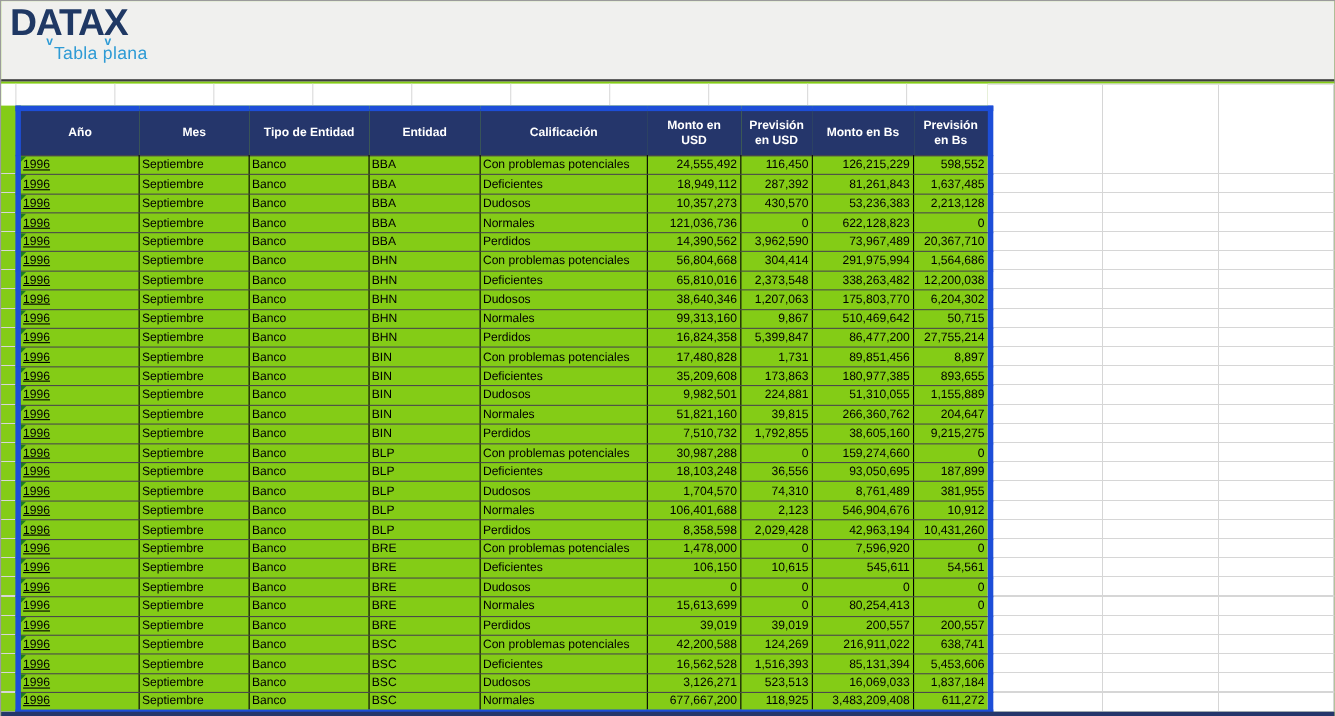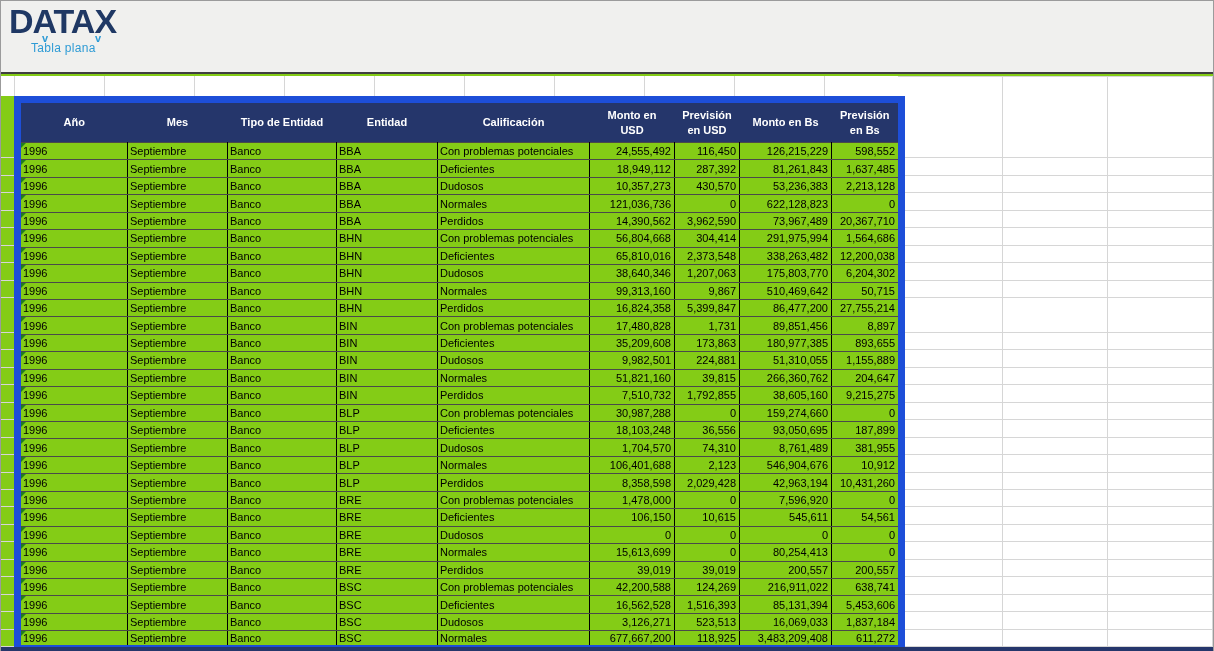--- a/index.html
+++ b/index.html
@@ -18,50 +18,50 @@
 
   
   .topband{position:absolute;left:0;top:0;width:1214px;height:73px;background:var(--band);
            border-bottom:2px solid #3F3F3F;}
   .logo{position:absolute;left:8px;top:0px;font-size:34px;font-weight:bold;
         color:var(--logo-navy);letter-spacing:-1px;line-height:40px;}
   .logo .chk{position:absolute;font-size:11px;font-weight:bold;color:var(--accent);
         letter-spacing:0;}
   .chk1{left:33px;top:17px;}
   .chk2{left:86px;top:17px;}
-  .subtitle{position:absolute;left:30px;top:40px;font-size:12px;color:var(--accent);
+  .subtitle{position:absolute;left:48px;top:40px;font-size:16px;color:var(--accent);
         letter-spacing:0.3px;}
   .title{position:absolute;left:244px;top:24px;font-size:15.5px;color:#141414;
         letter-spacing:0.3px;}
 
   
   .gridband{position:absolute;left:0;top:75px;width:897px;height:20px;background:#fff;
         background-image:repeating-linear-gradient(to right,var(--grid) 0 1px,transparent 1px 90px);
         background-position:13px 0;}
   .grid-right{position:absolute;left:897px;top:75px;width:317px;height:571px;background:#fff;
         border-top:1px solid var(--grid);
         background-image:repeating-linear-gradient(to right,transparent 0 104px,var(--grid) 104px 105px);}
   .grid-right-rows{position:absolute;left:897px;top:140px;width:317px;height:506px;
         background-image:repeating-linear-gradient(to bottom,transparent 0 16.45px,var(--grid) 16.45px 17.45px);}
   .grid-left-rows{position:absolute;left:0;top:140px;width:13px;height:506px;
         background-image:repeating-linear-gradient(to bottom,transparent 0 16.45px,var(--grid) 16.45px 17.45px);}
 
   
   table.sheet{position:absolute;left:13px;top:95px;width:884px;table-layout:fixed;
-        border-collapse:collapse;border:7px solid #1d4ed8;}
+        border-collapse:collapse;border:5px solid #1d4ed8;}
   table.sheet th{background:var(--navy);color:#fff;font-size:11px;font-weight:bold;
         text-align:center;vertical-align:middle;height:43px;padding:2px 6px;line-height:1.3;
         border:0;}
   table.sheet td{font-size:11px;color:#000;height:17.45px;padding:0 3px;
         white-space:nowrap;overflow:hidden;vertical-align:middle;
         border-left:1px solid #000;border-right:1px solid #000;
         border-top:1px solid #4A4A4A;border-bottom:1px solid #4A4A4A;}
   table.sheet td.txt{text-align:left;padding-left:2px;}
   table.sheet td.num{text-align:right;}
-  td.rel{position:relative;}
+  td.rel{position:relative;text-decoration:underline;}
   .tri{position:absolute;left:0;top:0;width:0;height:0;
        border-top:5px solid var(--green);border-right:5px solid transparent;}
 
   
   .bottombar{position:absolute;left:0;top:646px;width:1214px;height:5px;background:var(--navy);}
 </style>
 </head>
 <body>
 
 <div class="page">

